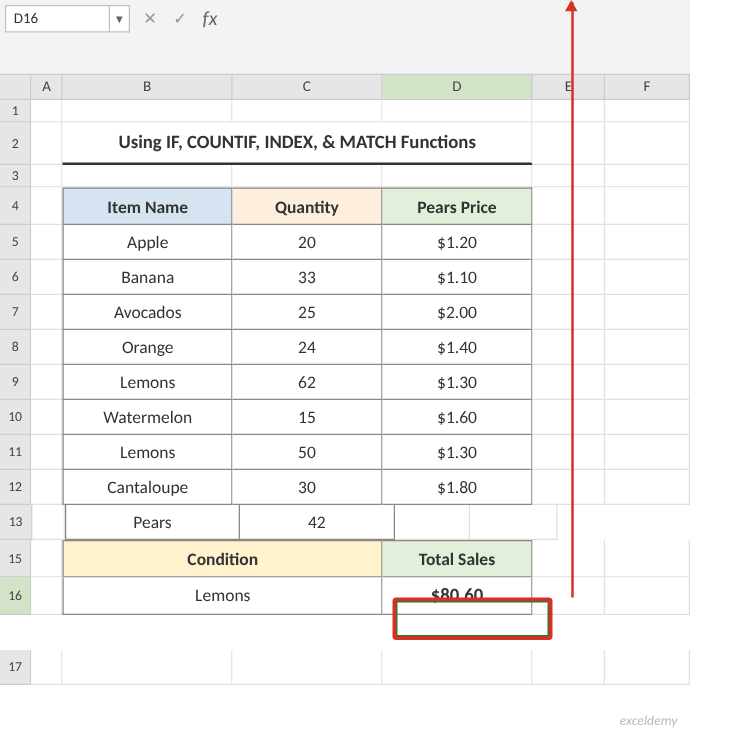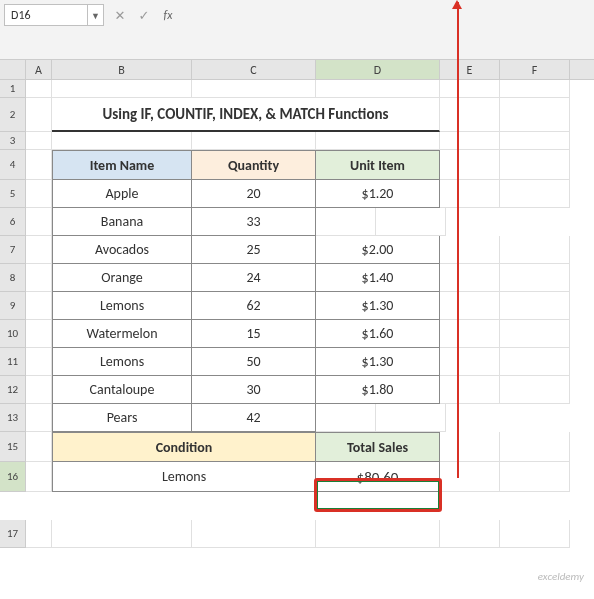--- a/index.html
+++ b/index.html
@@ -1,26 +1,26 @@
 <!DOCTYPE html>
 <html><head>
 <meta charset="utf-8">
 <style>
 * { box-sizing: border-box; margin: 0; padding: 0; }
 body { font-family: Calibri, Arial, sans-serif; font-size: 13px; background: #fff; color: #333; }
-.container { width: 594px; height: 599px; position: relative; overflow: hidden; }
+.container { width: 552px; height: 599px; position: relative; overflow: hidden; }
 
 
 .topbar { display: flex; align-items: stretch; height: 60px; border-bottom: 1px solid #ccc; background: #f3f3f3; }
 .namebox-wrap { display: flex; align-items: flex-start; padding: 4px 0 0 4px; }
 .namebox { width: 84px; height: 22px; border: 1px solid #c0c0c0; background: #fff; display: flex; align-items: center; padding: 0 6px; font-size: 12px; }
 .namebox-arrow { width: 16px; height: 22px; border: 1px solid #c0c0c0; border-left: none; background: #fff; display: flex; align-items: center; justify-content: center; color: #666; font-size: 9px; }
 .fb-icons { display: flex; align-items: flex-start; padding: 4px 4px 0 8px; gap: 8px; color: #999; }
 .fb-icon { width: 16px; height: 22px; display: flex; align-items: center; justify-content: center; font-size: 13px; }
-.fx { font-style: italic; color: #666; font-size: 12px; }
+.fx { font-style: italic; color: #666; font-size: 16px; }
 .formula-box { flex: 1; margin: 2px 6px 2px 2px; border: 2px solid #d93025; border-radius: 4px; background: #fff; padding: 3px 6px; font-size: 12px; line-height: 1.35; color: #444; font-family: Calibri, Arial, sans-serif; }
 .formula-box div { white-space: nowrap; }
 
 
 .col-headers { display: flex; height: 20px; background: #e6e6e6; border-bottom: 1px solid #ccc; }
 .rowhdr-corner { width: 26px; border-right: 1px solid #ccc; }
 .colh { border-right: 1px solid #ccc; display: flex; align-items: center; justify-content: center; font-size: 12px; color: #444; }
 .colh.sel { background: #d3e3c8; }
 .wA { width: 26px; } .wB { width: 140px; } .wC { width: 124px; } .wD { width: 124px; } .wE { width: 60px; } .wF { width: 70px; }
 
@@ -42,21 +42,21 @@
 
 
 .title { font-weight: bold; font-size: 15px; border-bottom: 2px solid #333; }
 
 
 .cond .cell { border-right: 1px solid #888; border-bottom: 1px solid #888; }
 .cond-left { border-left: 1px solid #888; }
 .cond-top { border-top: 1px solid #888; text-align: center; }
 .condH1 { background: #fff2cc; font-weight: bold; }
 .condH2 { background: #e2efda; font-weight: bold; }
-.total-val { font-weight: normal; font-size: 15px; }
+.total-val { font-weight: bold; font-size: 15px; }
 
 
 .sel-cell { position: absolute; border: 2px solid #1a7f37; pointer-events: none; }
 .sel-result { position: absolute; border: 3px solid #d93025; border-radius: 3px; pointer-events: none; }
 
 
 .arrow-line { position: absolute; width: 2px; background: #d93025; }
 .arrow-head { position: absolute; width: 0; height: 0; border-left: 5px solid transparent; border-right: 5px solid transparent; border-bottom: 9px solid #d93025; }
 
 
@@ -116,39 +116,40 @@
     <div class="cell wD"></div>
     <div class="cell wE"></div>
     <div class="cell wF"></div>
   </div>
 
   <div class="row tbl" style="height:30px">
     <div class="rowh">4</div>
     <div class="cell wA" style="border-right:1px solid #e0e0e0;border-bottom:1px solid #e0e0e0"></div>
     <div class="cell wB th thB tbl-left" style="border-top:1px solid #888">Item Name</div>
     <div class="cell wC th thC" style="border-top:1px solid #888">Quantity</div>
-    <div class="cell wD th thD" style="border-top:1px solid #888">Unit Item</div>
+    <div class="cell wD th thD" style="border-top:1px solid #888">Pears Price</div>
     <div class="cell wE" style="border-right:1px solid #e0e0e0;border-bottom:1px solid #e0e0e0"></div>
     <div class="cell wF" style="border-right:1px solid #e0e0e0;border-bottom:1px solid #e0e0e0"></div>
   </div>
 
   <div class="row tbl">
         <div class="rowh">5</div>
         <div class="cell wA" style="border-right:1px solid #e0e0e0;border-bottom:1px solid #e0e0e0"></div>
         <div class="cell wB tbl-left">Apple</div>
         <div class="cell wC">20</div>
         <div class="cell wD">$1.20</div>
         <div class="cell wE" style="border-right:1px solid #e0e0e0;border-bottom:1px solid #e0e0e0"></div>
         <div class="cell wF" style="border-right:1px solid #e0e0e0;border-bottom:1px solid #e0e0e0"></div>
       </div>
   <div class="row tbl">
         <div class="rowh">6</div>
         <div class="cell wA" style="border-right:1px solid #e0e0e0;border-bottom:1px solid #e0e0e0"></div>
         <div class="cell wB tbl-left">Banana</div>
         <div class="cell wC">33</div>
+        <div class="cell wD">$1.10</div>
         <div class="cell wE" style="border-right:1px solid #e0e0e0;border-bottom:1px solid #e0e0e0"></div>
         <div class="cell wF" style="border-right:1px solid #e0e0e0;border-bottom:1px solid #e0e0e0"></div>
       </div>
   <div class="row tbl">
         <div class="rowh">7</div>
         <div class="cell wA" style="border-right:1px solid #e0e0e0;border-bottom:1px solid #e0e0e0"></div>
         <div class="cell wB tbl-left">Avocados</div>
         <div class="cell wC">25</div>
         <div class="cell wD">$2.00</div>
         <div class="cell wE" style="border-right:1px solid #e0e0e0;border-bottom:1px solid #e0e0e0"></div>

